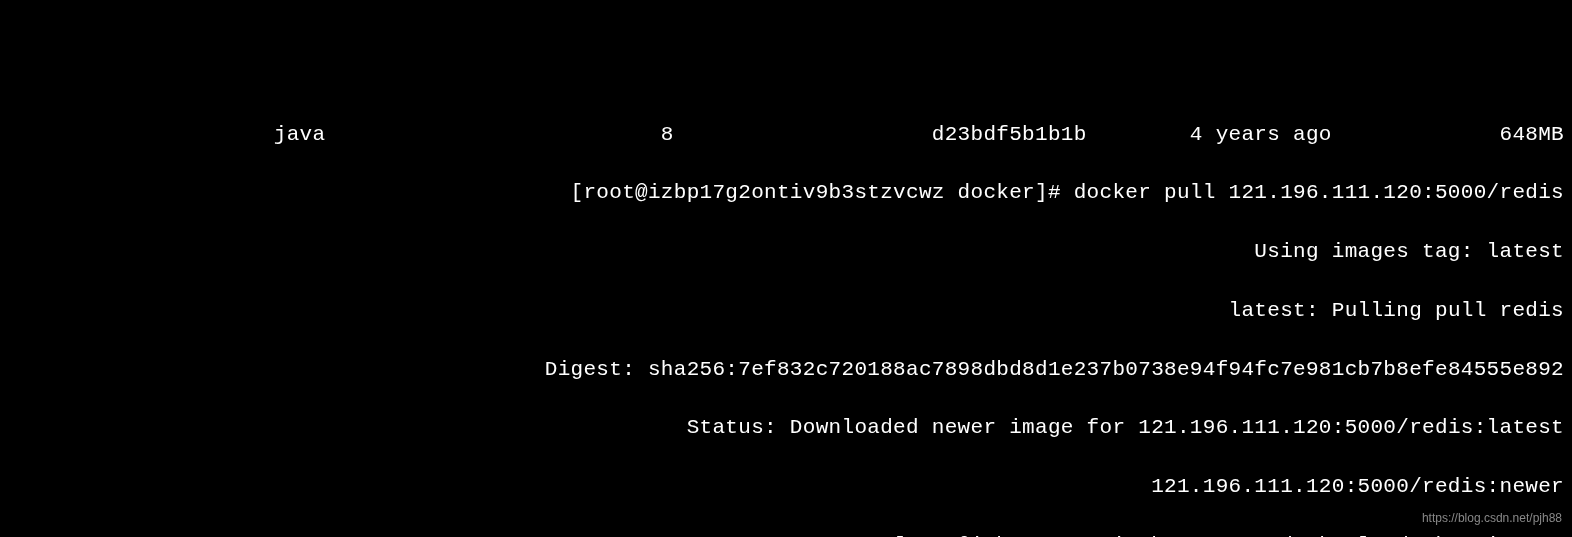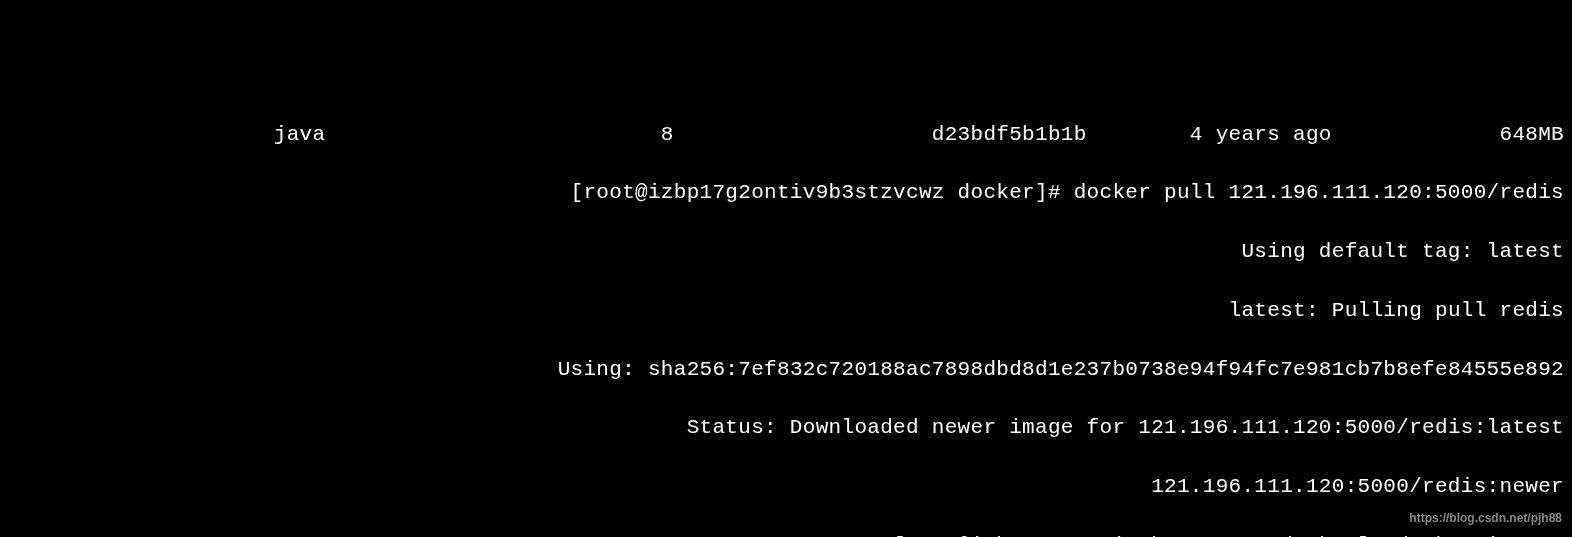--- a/index.html
+++ b/index.html
@@ -25,33 +25,32 @@
       display: block;
     }
     .watermark {
       position: absolute;
       bottom: 10px;
       right: 10px;
       font-size: 12px;
       color: #888888;
       font-family: Arial, sans-serif;
       letter-spacing: 0;
-      font-weight: bold;
     }
   </style>
 </head>
 <body>
 
 
 
 <span class="terminal-line">java                          8                    d23bdf5b1b1b        4 years ago             648MB</span>
 <span class="terminal-line">[root@izbp17g2ontiv9b3stzvcwz docker]# docker pull 121.196.111.120:5000/redis</span>
-<span class="terminal-line">Using default tag: latest</span>
+<span class="terminal-line">Using images tag: latest</span>
 <span class="terminal-line">latest: Pulling pull redis</span>
-<span class="terminal-line">Using: sha256:7ef832c720188ac7898dbd8d1e237b0738e94f94fc7e981cb7b8efe84555e892</span>
+<span class="terminal-line">Digest: sha256:7ef832c720188ac7898dbd8d1e237b0738e94f94fc7e981cb7b8efe84555e892</span>
 <span class="terminal-line">Status: Downloaded newer image for 121.196.111.120:5000/redis:latest</span>
 <span class="terminal-line">121.196.111.120:5000/redis:newer</span>
 <span class="terminal-line">[root@izbp17g2ontiv9b3stzvcwz docker]# docker images</span>
 
 
 
 
 
 
 

